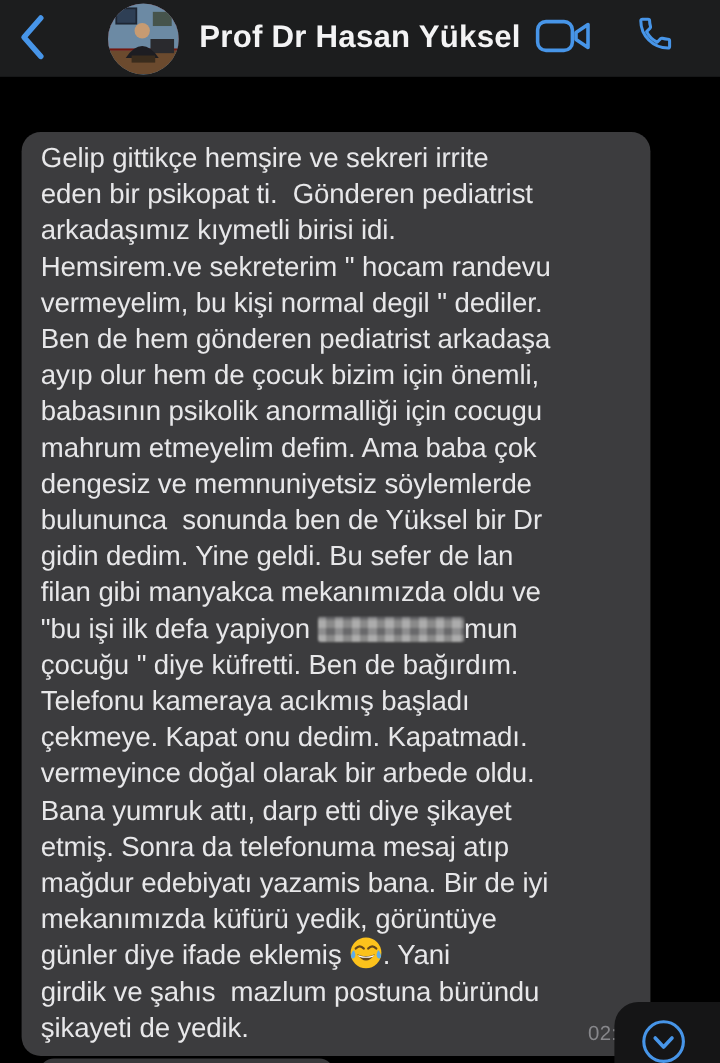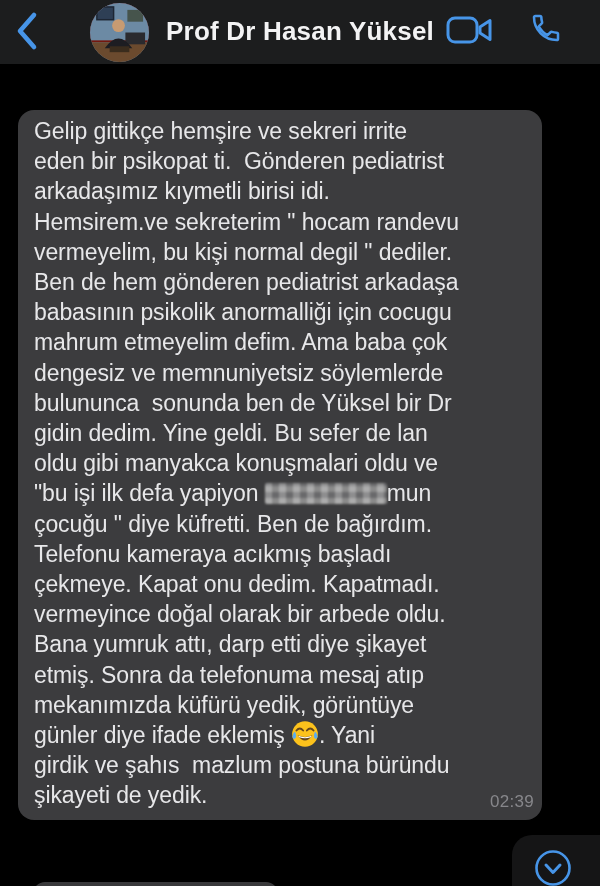--- a/index.html
+++ b/index.html
@@ -165,33 +165,35 @@
   <div class="chat">
 
     <div class="bubble">
       <div>
           <div class="msg-line">Gelip gittikçe hemşire ve sekreri irrite</div>
           <div class="msg-line">eden bir psikopat ti.  Gönderen pediatrist</div>
           <div class="msg-line">arkadaşımız kıymetli birisi idi.</div>
           <div class="msg-line">Hemsirem.ve sekreterim " hocam randevu</div>
           <div class="msg-line">vermeyelim, bu kişi normal degil " dediler.</div>
           <div class="msg-line">Ben de hem gönderen pediatrist arkadaşa</div>
+          <div class="msg-line">ayıp olur hem de çocuk bizim için önemli,</div>
           <div class="msg-line">babasının psikolik anormalliği için cocugu</div>
           <div class="msg-line">mahrum etmeyelim defim. Ama baba çok</div>
           <div class="msg-line">dengesiz ve memnuniyetsiz söylemlerde</div>
           <div class="msg-line">bulununca  sonunda ben de Yüksel bir Dr</div>
           <div class="msg-line">gidin dedim. Yine geldi. Bu sefer de lan</div>
-          <div class="msg-line">oldu gibi manyakca konuşmalari oldu ve</div>
+          <div class="msg-line">filan gibi manyakca mekanımızda oldu ve</div>
           <div class="msg-line">"bu işi ilk defa yapiyon <span class="censored"></span>mun</div>
           <div class="msg-line">çocuğu " diye küfretti. Ben de bağırdım.</div>
           <div class="msg-line">Telefonu kameraya acıkmış başladı</div>
           <div class="msg-line">çekmeye. Kapat onu dedim. Kapatmadı.</div>
           <div class="msg-line">vermeyince doğal olarak bir arbede oldu.</div>
           <div class="msg-line">Bana yumruk attı, darp etti diye şikayet</div>
           <div class="msg-line">etmiş. Sonra da telefonuma mesaj atıp</div>
+          <div class="msg-line">mağdur edebiyatı yazamis bana. Bir de iyi</div>
           <div class="msg-line">mekanımızda küfürü yedik, görüntüye</div>
           <div class="msg-line">günler diye ifade eklemiş <span class="emoji"><svg viewBox="0 0 36 36">
                 <circle cx="18" cy="18" r="16.5" fill="#fcc21c"></circle>
                 <path d="M7 13.5 q4.3 -5 8.6 0" stroke="#65471b" stroke-width="2.4" fill="none" stroke-linecap="round"></path>
                 <path d="M20.4 13.5 q4.3 -5 8.6 0" stroke="#65471b" stroke-width="2.4" fill="none" stroke-linecap="round"></path>
                 <path d="M8.5 19.5 q9.5 13.5 19 0 q-9.5 4.5 -19 0 z" fill="#65471b"></path>
                 <path d="M9.3 20.3 q8.7 3.6 17.4 0 l-1.2 1.8 q-7.5 2.6 -15 0 z" fill="#fff"></path>
                 <path d="M4.2 15.5 q-4.4 6.5 -0.4 9 q4.6 -1.6 1.6 -8.6 z" fill="#5dadec"></path>
                 <path d="M31.8 15.5 q4.4 6.5 0.4 9 q-4.6 -1.6 -1.6 -8.6 z" fill="#5dadec"></path>
               </svg></span>. Yani</div>

